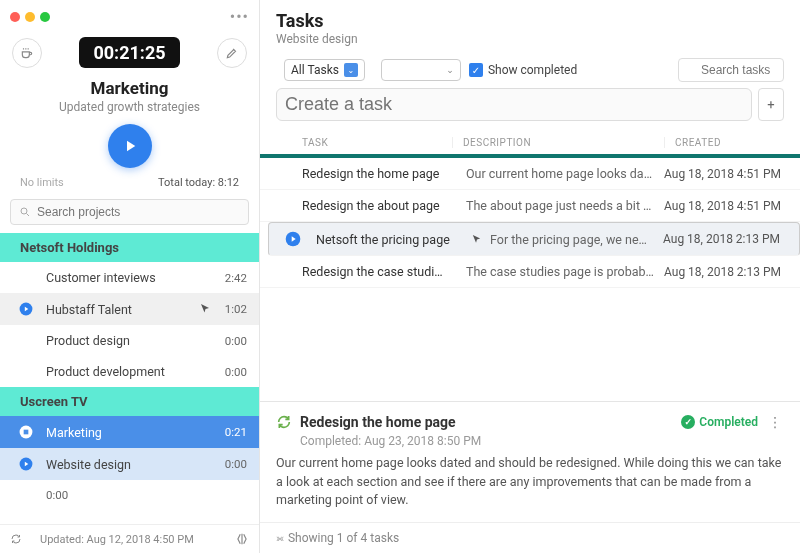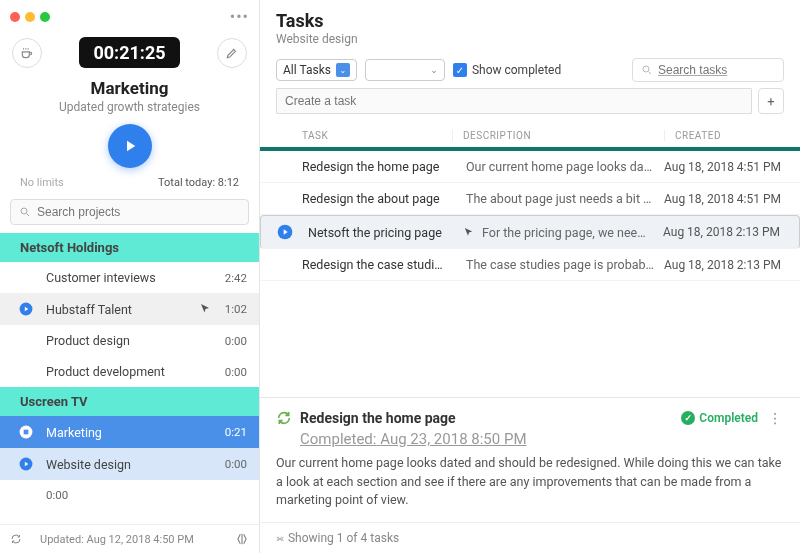--- a/index.html
+++ b/index.html
@@ -35,48 +35,48 @@
 .proj.sub { background: #d7e6f8; }
 .play-sm { width: 16px; height: 16px; border-radius: 50%; display: flex; align-items: center; justify-content: center; }
 .play-sm svg { width: 14px; height: 14px; }
 .footer { margin-top: auto; border-top: 1px solid #eee; display: flex; align-items: center; padding: 7px 10px; font-size: 11px; color: #888; gap: 18px; }
 .footer .expand { margin-left: auto; cursor: pointer; }
 .main { flex: 1; display: flex; flex-direction: column; min-width: 0; justify-content: center; }
 .mhdr { padding: 10px 16px 6px; }
 .mhdr h1 { font-size: 18px; font-weight: 700; color: #222; }
 .mhdr .sub { font-size: 12px; color: #888; margin-top: 1px; }
 .filters { display: flex; align-items: center; gap: 8px; padding: 6px 16px 6px; }
-.sel { border: 1px solid #ccc; border-radius: 4px; padding: 3px 6px; font-size: 12px; background: #fff; display: flex; align-items: center; gap: 5px; cursor: pointer; }
+.sel { border: 1px solid #ccc; border-radius: 4px; padding: 3px 6px; font-size: 12px; background: #fff; display: flex; align-items: center; gap: 5px; cursor: pointer; margin-left: 8px; }
 .sel .arrow { background: #4a8fe8; color: #fff; border-radius: 2px; width: 14px; height: 14px; display: flex; align-items: center; justify-content: center; font-size: 8px; }
 .sel.empty { min-width: 80px; }
 .sel.empty .arrow2 { margin-left: auto; color: #888; font-size: 9px; }
 .chk { display: flex; align-items: center; gap: 5px; font-size: 12px; color: #444; cursor: pointer; }
 .chkbox { width: 14px; height: 14px; background: #2f80ed; border-radius: 2px; display: flex; align-items: center; justify-content: center; color: #fff; font-size: 10px; }
-.searchtasks { margin-left: auto; border: 1px solid #ddd; border-radius: 4px; padding: 4px 8px; display: flex; align-items: center; gap: 5px; color: #aaa; font-size: 12px; width: 152px; text-decoration: underline; }
+.searchtasks { margin-left: auto; border: 1px solid #ddd; border-radius: 4px; padding: 4px 17px; display: flex; align-items: center; gap: 5px; color: #aaa; font-size: 12px; width: 106px; }
 .searchtasks input { border: none; outline: none; font-size: 12px; width: 90px; background: transparent; }
 .createrow { display: flex; gap: 6px; padding: 0 16px 8px; }
-.createrow input { flex: 1; border: 1px solid #ddd; border-radius: 1px; padding: 5px 8px; font-size: 12px; outline: none; background: #fafafa; }
+.createrow input { flex: 1; border: 1px solid #ddd; border-radius: 6px; padding: 5px 8px; font-size: 18px; outline: none; background: #fafafa; }
 .plusbtn { width: 26px; border: 1px solid #ddd; border-radius: 4px; display: flex; align-items: center; justify-content: center; cursor: pointer; color: #666; }
 .thead { display: flex; padding: 8px 16px 6px 42px; font-size: 10px; letter-spacing: 0.5px; color: #999; text-transform: uppercase; border-bottom: 4px solid #0f766e; }
 .thead .c1 { width: 150px; } .thead .c2 { flex: 1; border-left: 1px solid #eee; padding-left: 10px; } .thead .c3 { width: 120px; border-left: 1px solid #eee; padding-left: 10px; }
 .trow { display: flex; align-items: center; padding: 8px 16px 8px 16px; border-bottom: 1px solid #f3f3f3; font-size: 12.5px; cursor: pointer; }
 .trow .ticon { width: 26px; display: flex; align-items: center; }
 .trow .t1 { width: 150px; white-space: nowrap; overflow: hidden; text-overflow: ellipsis; padding-right: 8px; }
 .trow .t2 { flex: 1; color: #666; white-space: nowrap; overflow: hidden; text-overflow: ellipsis; padding-right: 10px; }
 .trow .t3 { width: 120px; color: #555; font-size: 12px; }
 .trow.sel { background: #eef1f5; }
 .trow .cur { width: 14px; color: #666; }
 .detail { border-top: 1px solid #e5e5e5; padding: 12px 16px; margin-top: auto; }
 .detail-hd { display: flex; align-items: center; gap: 8px; }
 .detail-hd .refresh { color: #6ab04c; }
 .detail-hd .title { font-weight: 700; font-size: 14px; flex: 1; }
 .badge { color: #27ae60; font-size: 12px; display: flex; align-items: center; gap: 4px; font-weight: 600; }
 .badge .circ { width: 14px; height: 14px; border-radius: 50%; background: #27ae60; color: #fff; display: flex; align-items: center; justify-content: center; font-size: 9px; }
 .kebab { color: #888; cursor: pointer; padding: 0 2px; font-size: 14px; }
-.detail .completed { font-size: 15px; color: #999; margin: 4px 0 6px 24px; text-decoration: underline; }
+.detail .completed { font-size: 12px; color: #999; margin: 4px 0 6px 24px; }
 .detail .body { font-size: 12.5px; color: #555; line-height: 1.5; }
 .mfooter { border-top: 1px solid #eee; padding: 8px 16px; font-size: 12px; color: #888; display: flex; align-items: center; gap: 6px; }
 .mfooter .coll { color: #aaa; font-size: 11px; letter-spacing: -2px; cursor: pointer;}
 svg { display: block; }
 </style>
 </head>
 <body>
 
 <div class="app">
   <div class="sidebar">

